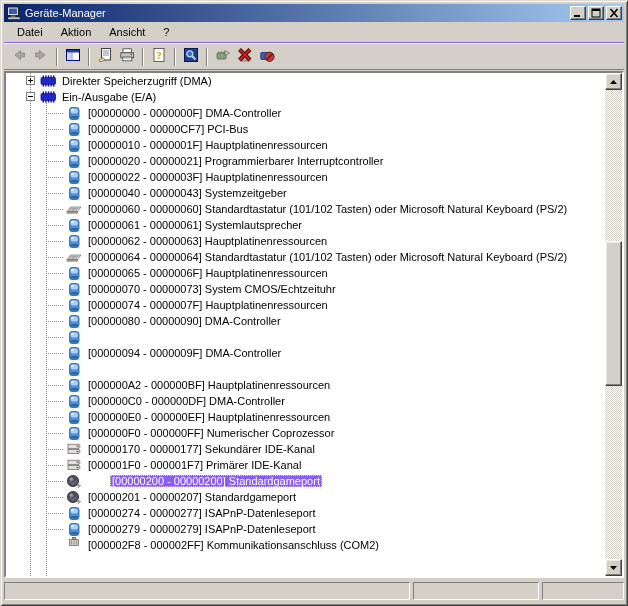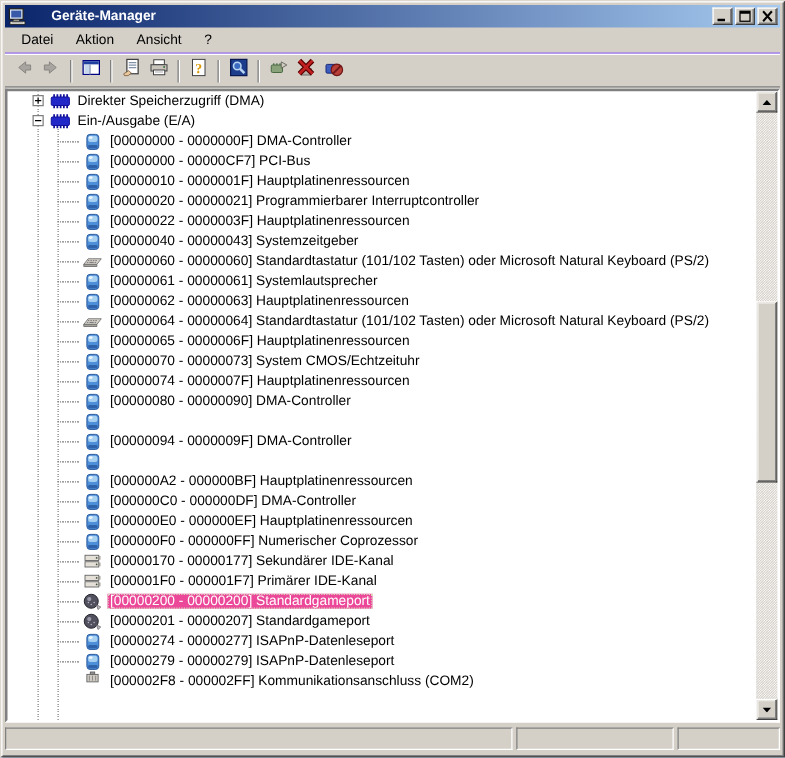--- a/index.html
+++ b/index.html
@@ -16,21 +16,21 @@
   }
 
   
   .titlebar {
     height: 18px; flex: 0 0 18px;
     background: linear-gradient(to right, #0a246a, #a6caf0);
     display: flex; align-items: center; padding: 0 2px;
   }
   .titlebar .win-icon { width: 16px; height: 16px; flex: 0 0 16px; }
   .titlebar .title {
-    color: #fff; font-weight: bold; font-size: 11px; margin-left: 19px; flex: 1;
+    color: #fff; font-weight: normal; font-size: 11px; margin-left: 3px; flex: 1;
     white-space: nowrap; overflow: hidden;
   }
   .tb-btns { display: flex; gap: 2px; }
   .tb-btn {
     width: 16px; height: 14px; background: #d4d0c8;
     border: 1px solid; border-color: #fff #404040 #404040 #fff;
     box-shadow: inset -1px -1px 0 #808080;
     display: flex; align-items: center; justify-content: center;
   }
   .tb-btn svg { width: 12px; height: 10px; }
@@ -78,21 +78,21 @@
   .expand-box svg { width: 7px; height: 7px; display: block; }
   .item-gutter { flex: 0 0 60px; position: relative; height: 100%; }
   .item-gutter .stub {
     position: absolute; left: 40px; right: 2px; top: 8px; height: 1px;
     background-image: repeating-linear-gradient(to right, #808080 0 1px, transparent 1px 2px);
   }
   .tree-icon { flex: 0 0 16px; height: 16px; margin-right: 4px; position: relative; z-index: 1; }
   .tree-icon svg { width: 16px; height: 16px; display: block; }
   .row-label { padding: 0 2px; color: #000; }
   .row.selected .row-label {
-    background: #ec4899; color: #fff; outline: 1px dotted #d8d8c0; outline-offset: -1px;
+    background: #8b5cf6; color: #fff; outline: 1px dotted #d8d8c0; outline-offset: -1px; margin-left: 24px;
   }
 
   
   .scrollbar {
     position: absolute; top: 0; right: 0; bottom: 0; width: 17px;
     background-color: #d4d0c8;
     background-image:
       linear-gradient(45deg, #fff 25%, transparent 25%, transparent 75%, #fff 75%),
       linear-gradient(45deg, #fff 25%, transparent 25%, transparent 75%, #fff 75%);
     background-size: 2px 2px; background-position: 0 0, 1px 1px;

